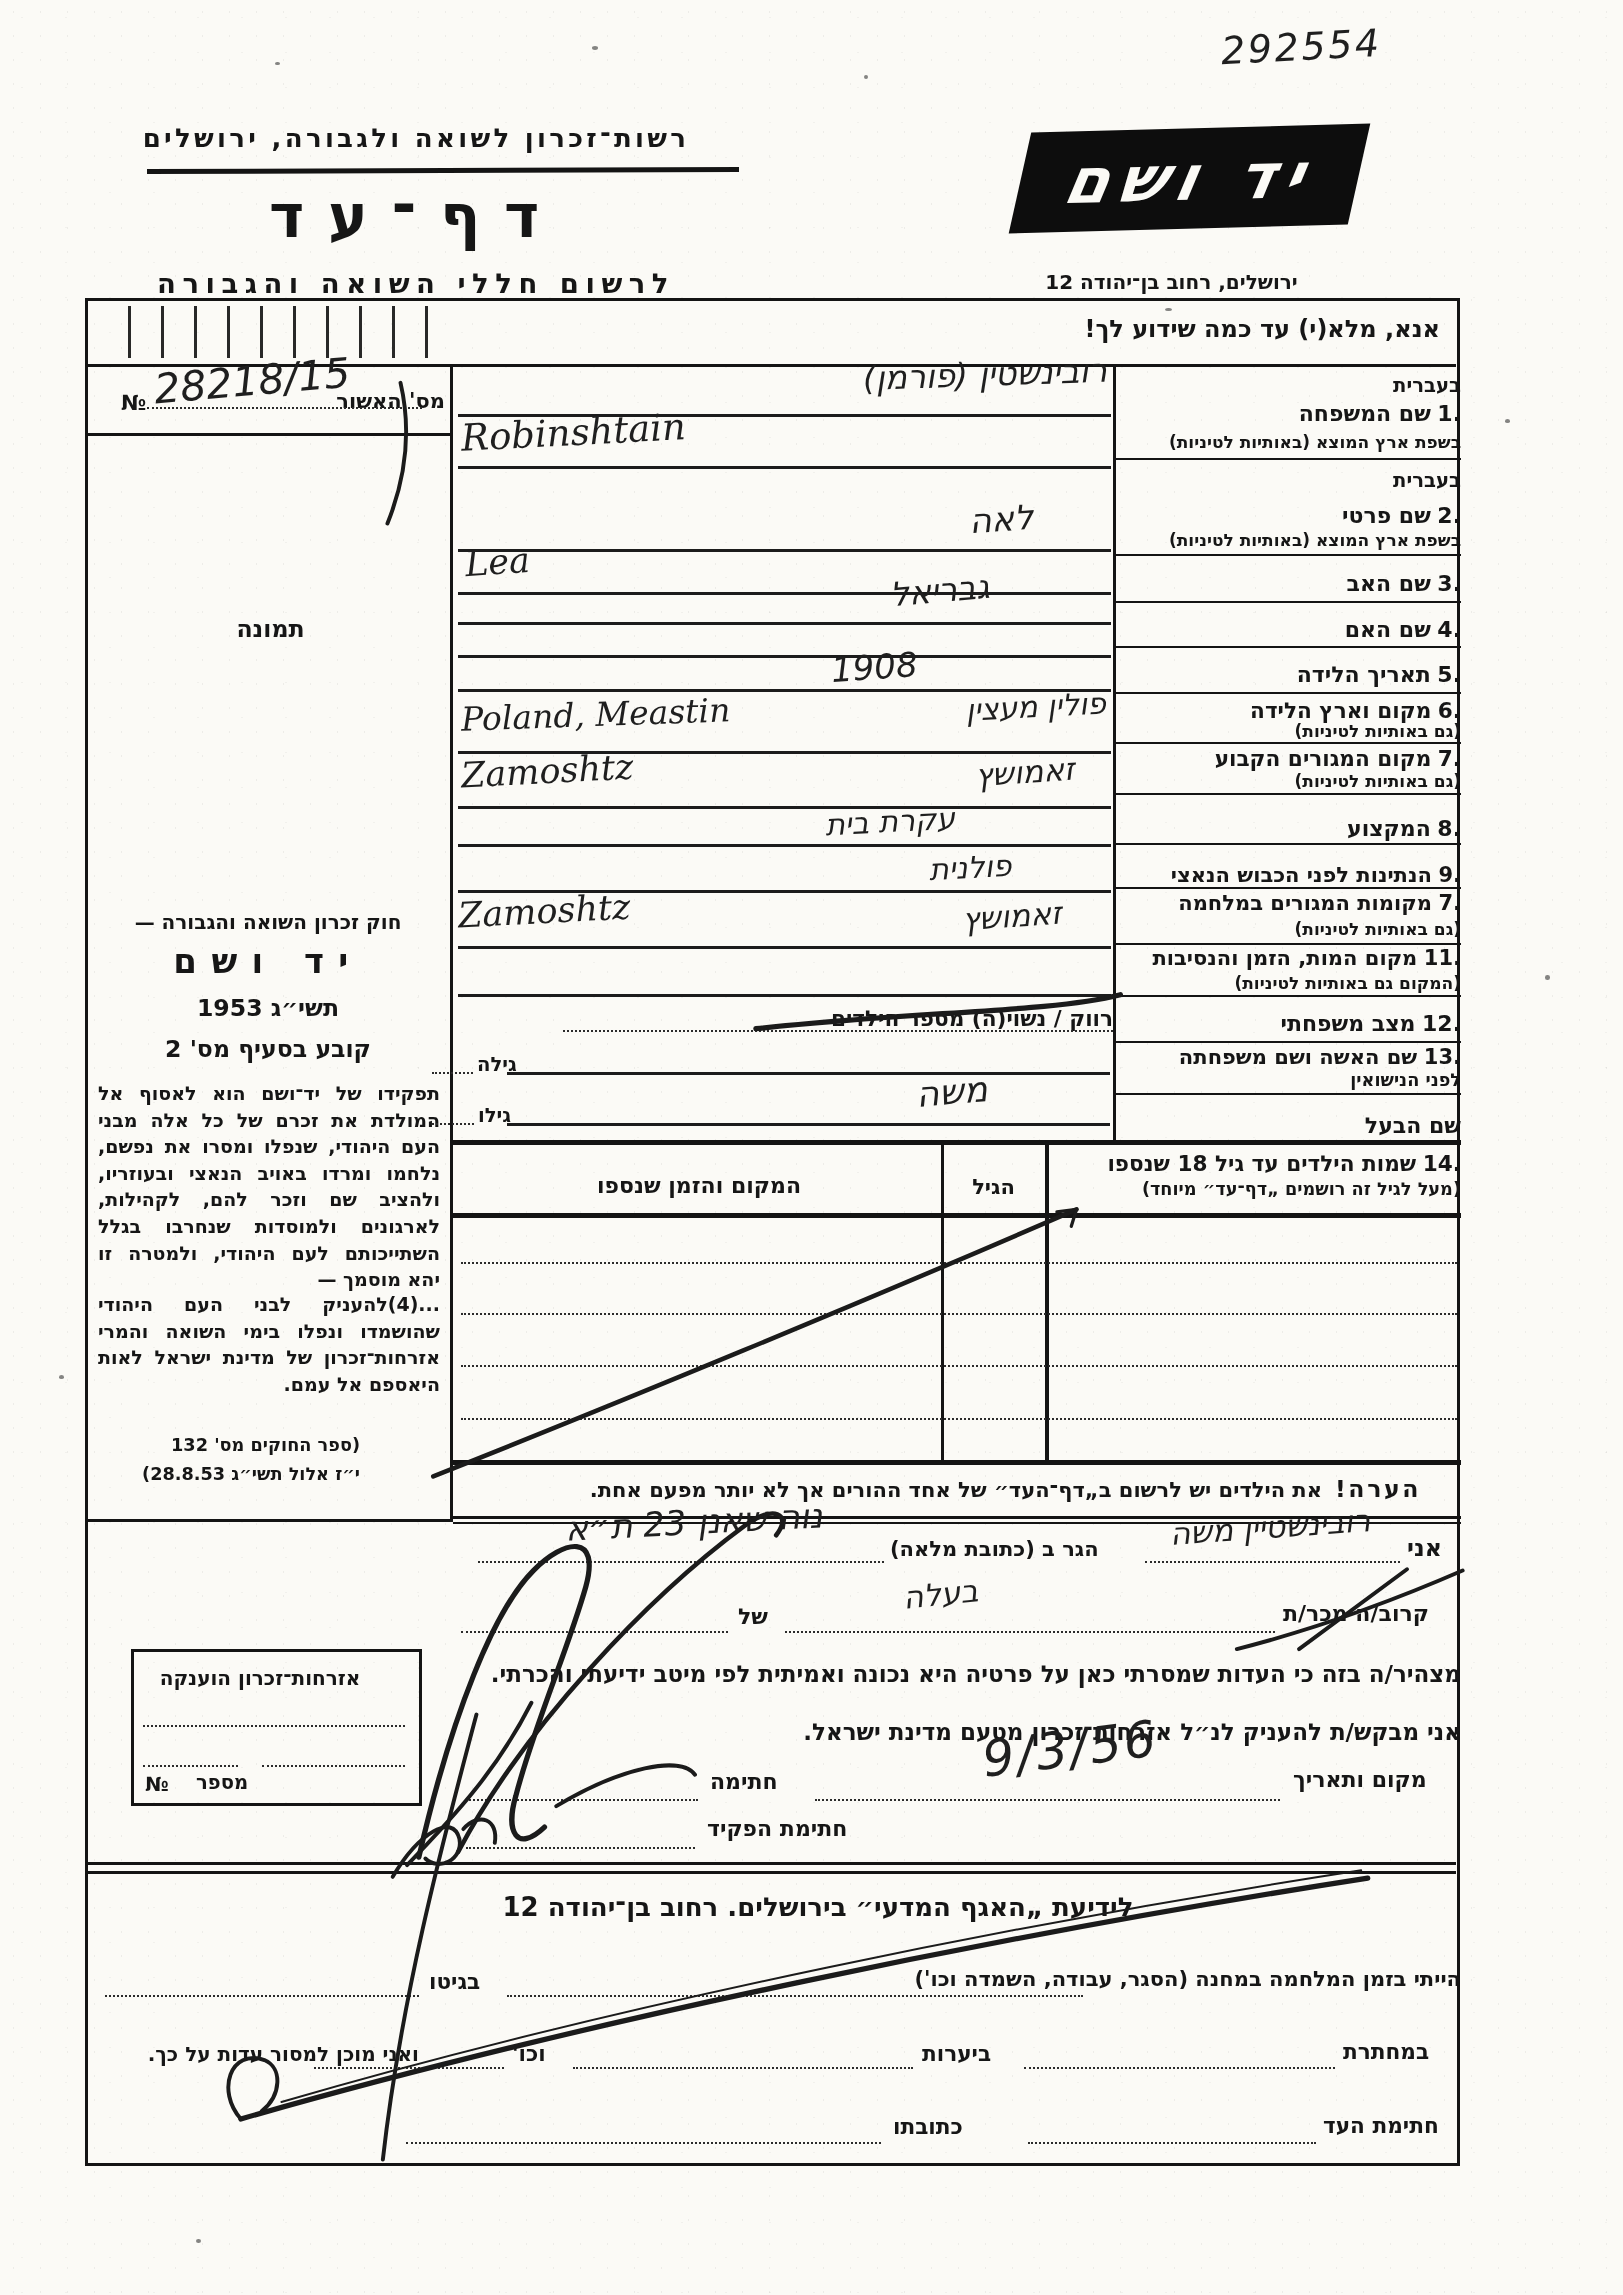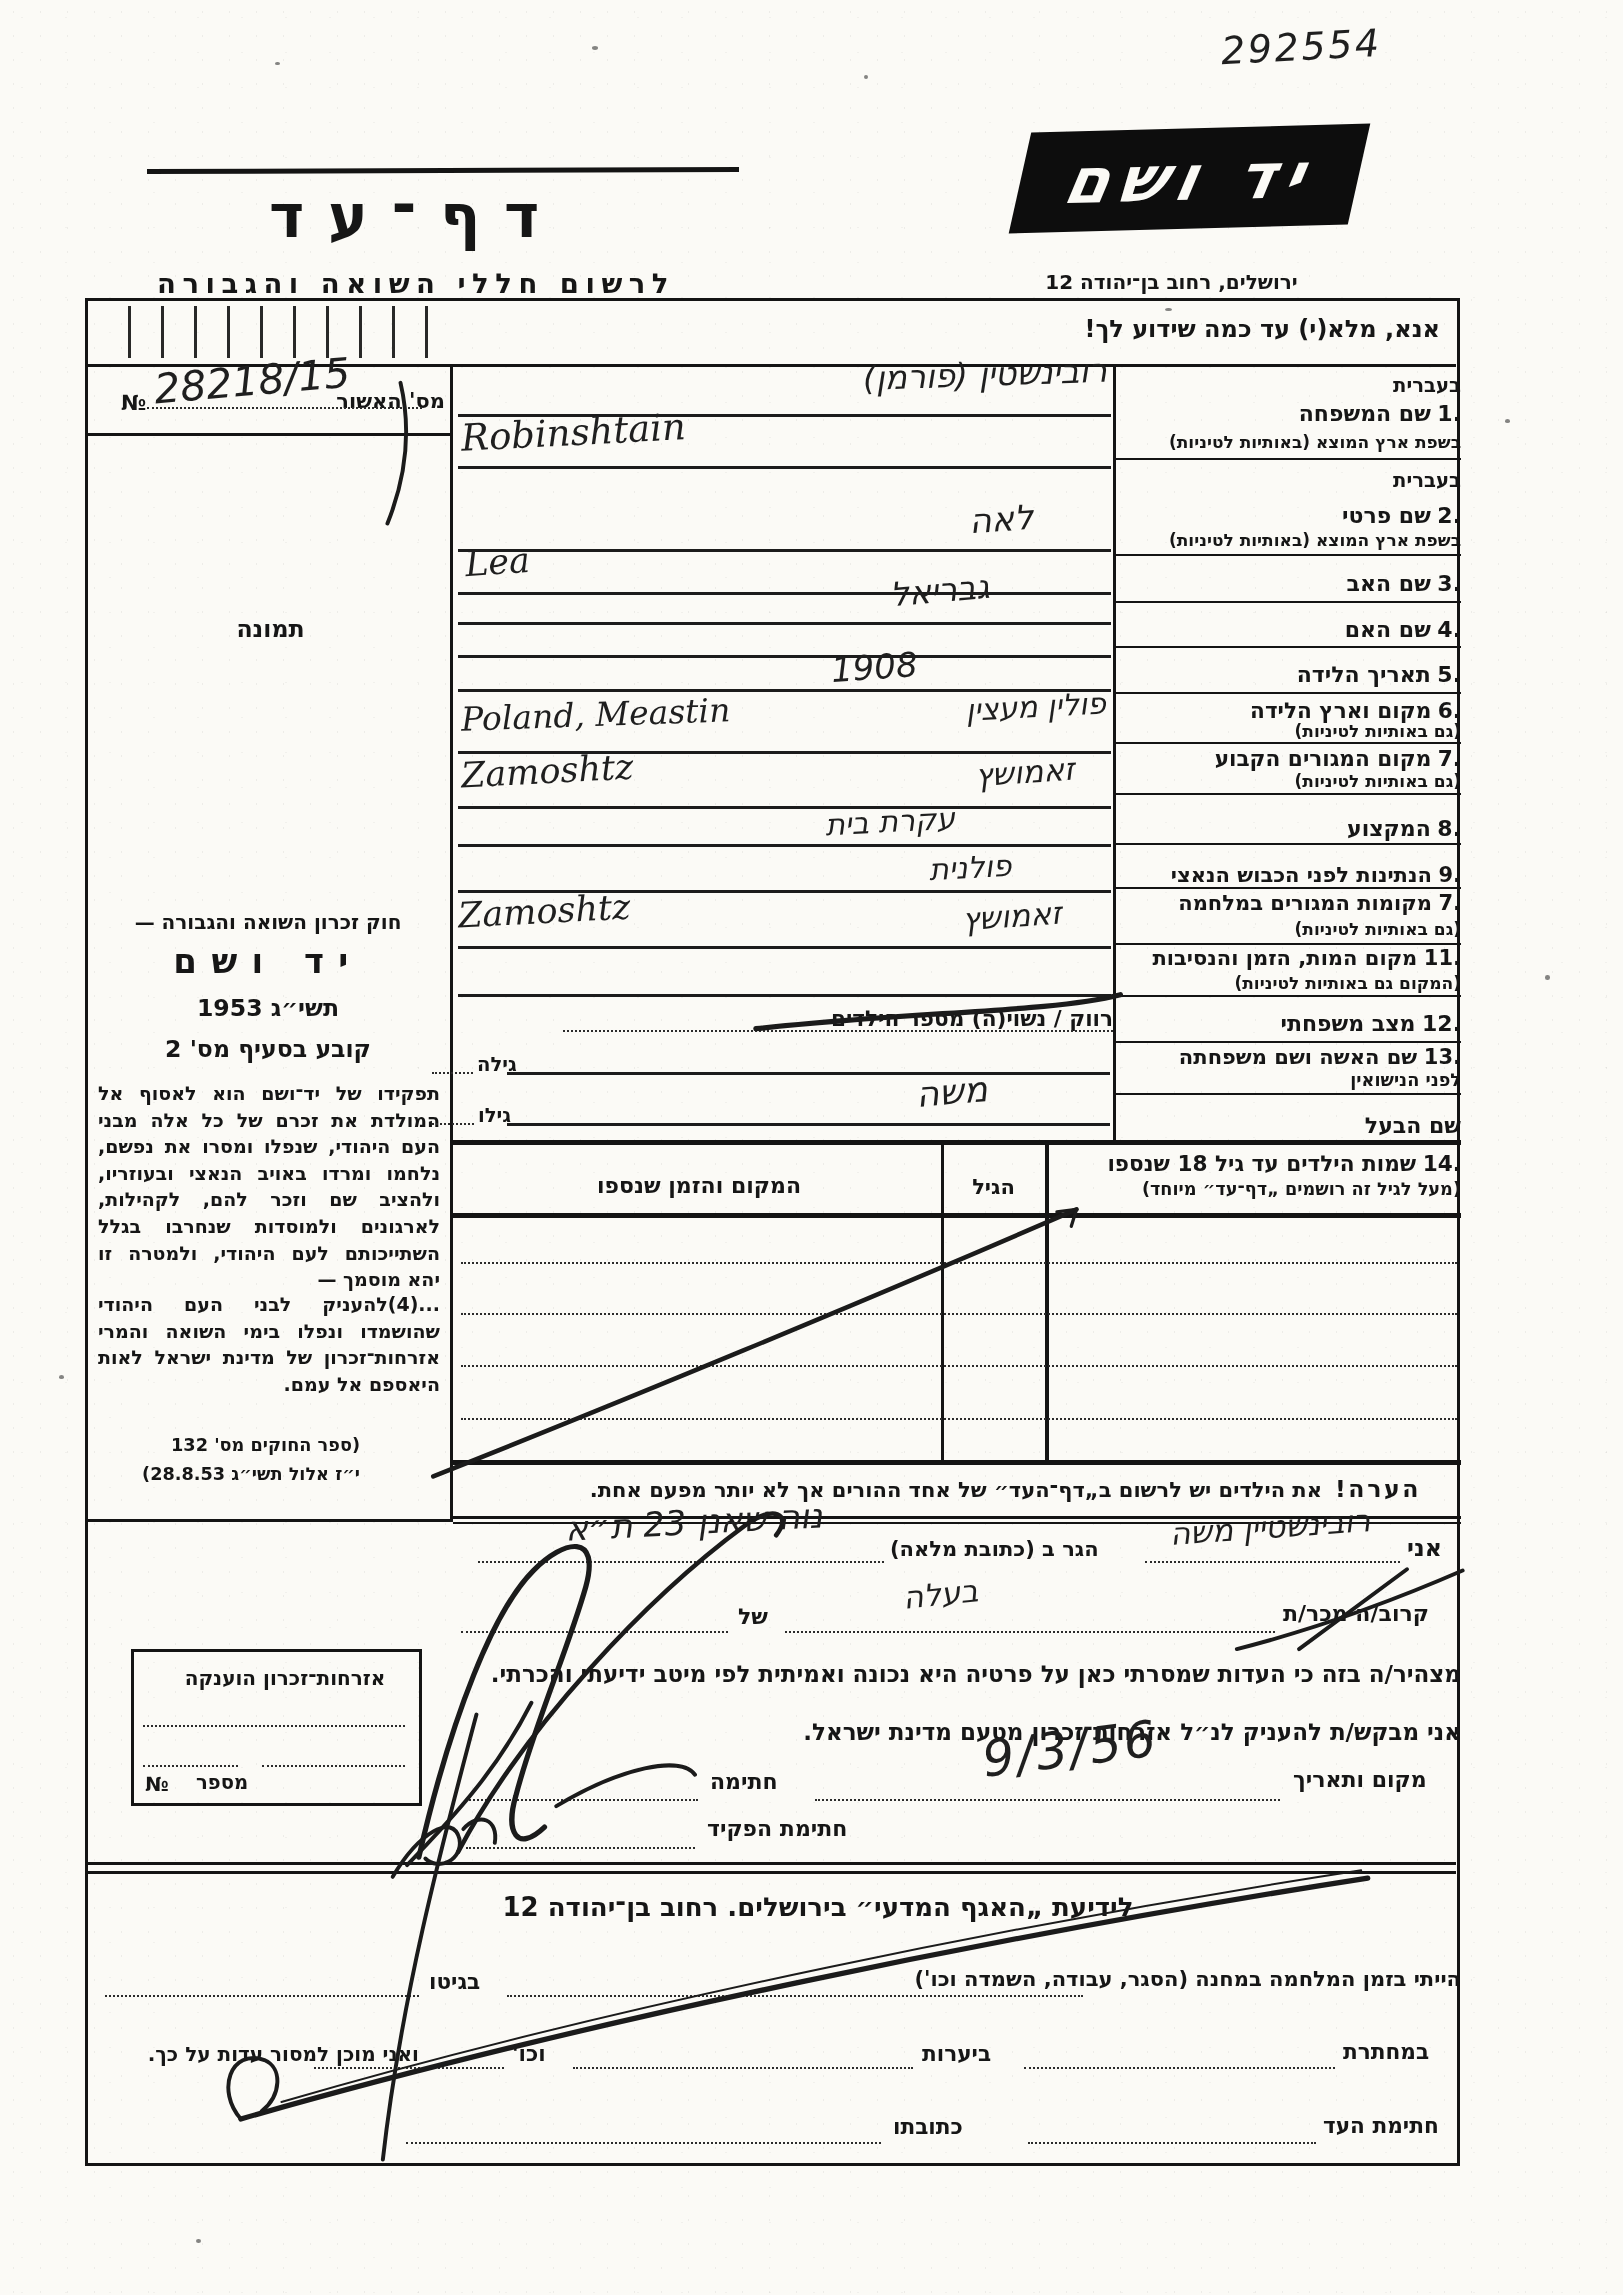--- a/index.html
+++ b/index.html
@@ -19,20 +19,21 @@
   svg.overlay{position:absolute;left:0;top:0;pointer-events:none;}
   .speck{position:absolute;background:#222;border-radius:50%;opacity:.55;}
 </style>
 </head>
 <body>
 
 <div class="page">
 
   <div class="hw" style="left:1221px;top:25px;font-size:38px;transform:rotate(-3deg);letter-spacing:2.6px;">292554</div>
 
+  <div class="t" dir="rtl" style="left:92px;top:123px;width:648px;text-align:center;font-size:26px;letter-spacing:3.3px;">רשות־זכרון לשואה ולגבורה, ירושלים</div>
   <div class="rule" style="left:147px;top:168px;width:592px;height:4.6px;transform:rotate(-.2deg);"></div>
 
   <div class="t" dir="rtl" style="left:92px;top:181px;width:648px;text-align:center;font-size:60px;letter-spacing:23.6px;">דף־עד</div>
   <div class="t" dir="rtl" style="left:92px;top:267px;width:648px;text-align:center;font-size:27.5px;letter-spacing:6.5px;">לרשום חללי השואה והגבורה</div>
 
   <div style="position:absolute;left:1021px;top:128px;width:337px;height:101px;background:#0d0d0d;transform:skewX(-14deg) rotate(-1.5deg);display:flex;align-items:center;justify-content:center;">
     <span class="t" dir="rtl" style="position:static;color:#fbfaf6;font-size:63px;font-style:italic;letter-spacing:9.2px;">יד ושם</span>
   </div>
   <div class="t" dir="rtl" style="left:949px;top:270px;width:445px;text-align:center;font-size:20px;">ירושלים, רחוב בן־יהודה 12</div>
 
@@ -57,21 +58,21 @@
   <div class="t" dir="rtl" style="left:98px;top:941px;width:340px;text-align:center;font-size:34px;letter-spacing:14.4px;">יד ושם</div>
   <div class="t" dir="rtl" style="left:98px;top:994px;width:340px;text-align:center;font-size:23.6px;">תשי״ג 1953</div>
   <div class="t" dir="rtl" style="left:98px;top:1035px;width:340px;text-align:center;font-size:23.6px;">קובע בסעיף מס' 2</div>
   <div class="t wrap" dir="rtl" style="left:98px;top:1080px;width:342px;text-align:justify;font-size:19px;line-height:1.4;">תפקידו של יד־ושם הוא לאסוף אל המולדת את זכרם של כל אלה מבני העם היהודי, שנפלו ומסרו את נפשם, נלחמו ומרדו באויב הנאצי ובעוזריו, ולהציב שם וזכר להם, לקהילות, לארגונים ולמוסדות שנחרבו בגלל השתייכותם לעם היהודי, ולמטרה זו יהא מוסמך —</div>
   <div class="t wrap" dir="rtl" style="left:98px;top:1291px;width:342px;text-align:justify;font-size:19px;line-height:1.4;">‏...(4)להעניק לבני העם היהודי שהושמדו ונפלו בימי השואה והמרי אזרחות־זכרון של מדינת ישראל לאות היאספם אל עמם.</div>
   <div class="t" dir="rtl" style="left:98px;top:1435px;width:262px;text-align:right;font-size:17.7px;">(ספר החוקים מס' 132</div>
   <div class="t" dir="rtl" style="left:98px;top:1464px;width:262px;text-align:right;font-size:17.7px;">י״ז אלול תשי״ג 28.8.53)</div>
   <div class="rule" style="left:88px;top:1519px;width:365px;height:2.6px;"></div>
 
   <div class="box" style="left:131px;top:1649px;width:285px;height:151px;border-width:3.9px;"></div>
-  <div class="t" dir="rtl" style="left:146px;top:1666px;width:278px;text-align:center;font-size:20px;">אזרחות־זכרון הוענקה</div>
+  <div class="t" dir="rtl" style="left:121px;top:1666px;width:278px;text-align:center;font-size:20px;">אזרחות־זכרון הוענקה</div>
   <div class="dots" style="left:143px;top:1725px;width:262px;"></div>
   <div class="dots" style="left:143px;top:1765px;width:95px;"></div>
   <div class="dots" style="left:262px;top:1765px;width:143px;"></div>
   <div class="t" dir="rtl" style="left:196px;top:1771px;font-size:19.6px;">מספר</div>
   <div class="t" style="left:145px;top:1773px;font-size:19.6px;">№</div>
 
   <div class="rule" style="left:1113px;top:364px;width:3.3px;height:779px;"></div>
 
   <div class="t" dir="rtl" style="left:1121px;top:374px;width:340px;text-align:right;font-size:19.6px;">בעברית</div>
   <div class="t" dir="rtl" style="left:1121px;top:401px;width:340px;text-align:right;font-size:22px;">

